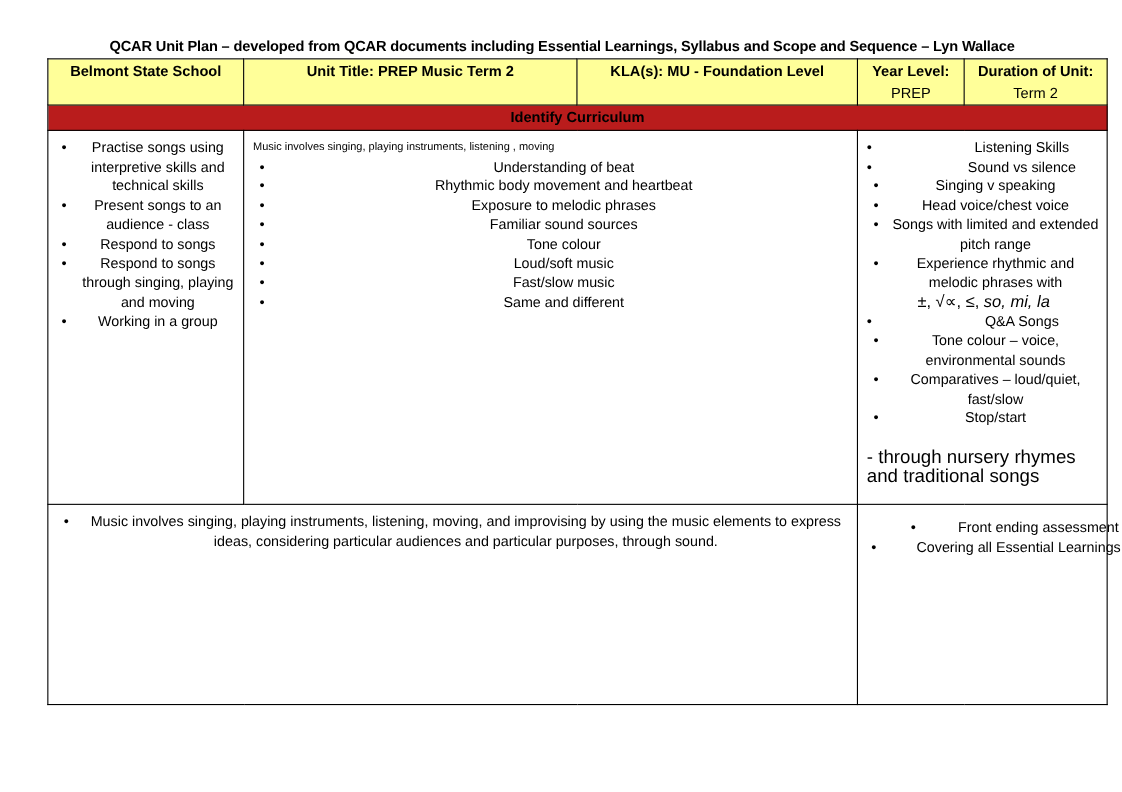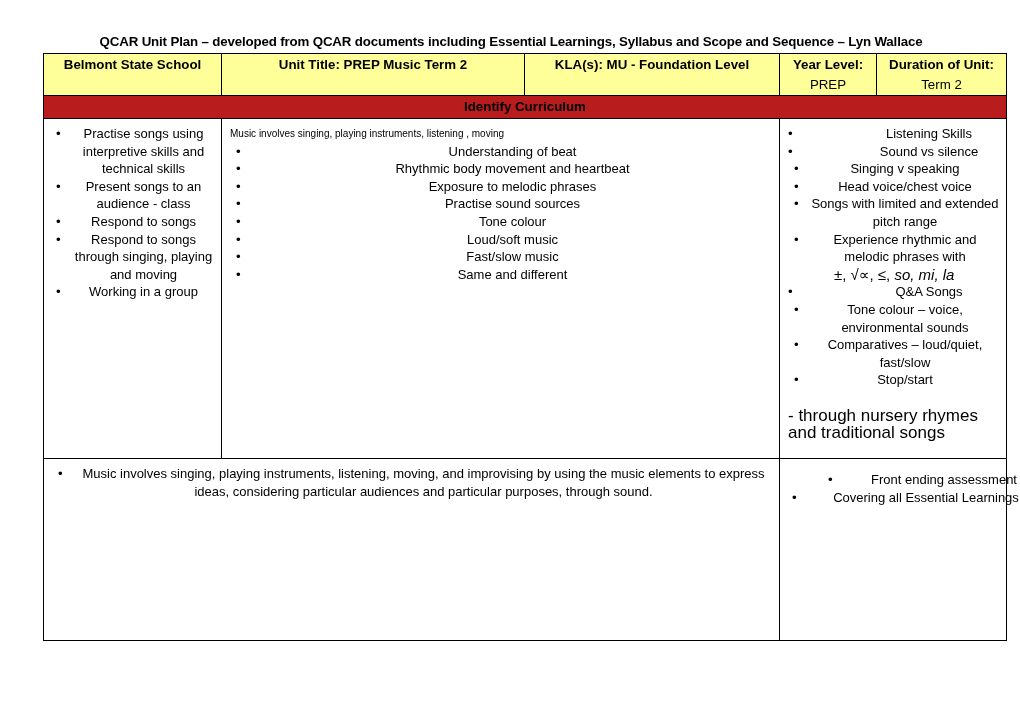--- a/index.html
+++ b/index.html
@@ -191,21 +191,21 @@
             </ul>
           </div>
         </td>
         <td colspan="2" style="border-left:0">
           <div class="body-cell" style="padding-left:8px">
             <div class="ku-intro">Music involves singing, playing instruments, listening , moving</div>
             <ul class="b ku-list">
               <li>Understanding of beat</li>
               <li>Rhythmic body movement and heartbeat</li>
               <li>Exposure to melodic phrases</li>
-              <li>Practise sound sources</li>
+              <li>Familiar sound sources</li>
               <li>Tone colour</li>
               <li>Loud/soft music</li>
               <li>Fast/slow music</li>
               <li>Same and different</li>
             </ul>
           </div>
         </td>
         <td colspan="2">
           <div class="body-cell" style="padding-left:8px">
             <ul class="b cc-list">

